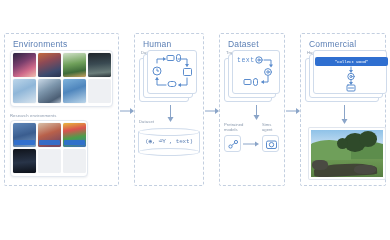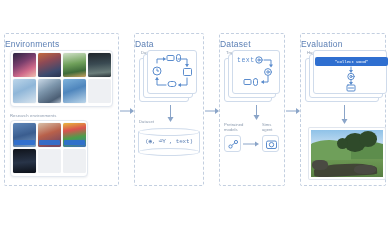--- a/index.html
+++ b/index.html
@@ -14,21 +14,21 @@
   .panel{
     position:absolute;top:33px;height:153px;
     border:1px dashed #c3cfe0;border-radius:2px;box-sizing:border-box;
   }
   #panel-env{left:4px;width:115px;}
   #panel-data{left:134px;width:70px;}
   #panel-agents{left:219px;width:66px;}
   #panel-eval{left:300px;width:86px;}
 
   .stage-title{
-    position:absolute;left:0;top:5px;
+    position:absolute;left:8px;top:5px;
     font-size:8.5px;color:#5b7fb4;font-weight:400;letter-spacing:.2px;
     white-space:nowrap;
   }
   .stage-sub{
     position:absolute;left:6px;top:16px;
     font-size:4.2px;color:#8a99ad;white-space:nowrap;letter-spacing:.1px;
   }
 
   
   .groupbox{
@@ -167,21 +167,21 @@
     <div class="thumb empty"></div>
     <div class="thumb empty"></div>
   </div>
 
   <svg class="connector" style="left:119px;" width="16" height="10">
     <line x1="1" y1="5" x2="11" y2="5" stroke="#8aa4c8" stroke-width="1"></line>
     <path d="M11 2 L15 5 L11 8 Z" fill="#8aa4c8"></path>
   </svg>
 
   <div class="panel" id="panel-data">
-    <div class="stage-title">Data</div>
+    <div class="stage-title">Human</div>
     <div class="stage-sub">Data collection</div>
   </div>
 
   <div class="deck" style="left:139px;top:50px;width:58px;height:52px;">
     <div class="sheet s3" style="width:50px;height:44px;"></div>
     <div class="sheet s2" style="width:50px;height:44px;"></div>
     <div class="sheet s1" style="width:50px;height:44px;"></div>
     <svg class="loopsvg" width="50" height="44" viewBox="0 0 50 44">
       <g stroke="#5b8ccd" stroke-width="1" fill="none" stroke-linecap="round">
         <path d="M10 13 L10 9 L18 9"></path>
@@ -287,21 +287,21 @@
       </g>
     </svg>
   </div>
 
   <svg class="connector" style="left:285px;" width="16" height="10">
     <line x1="1" y1="5" x2="11" y2="5" stroke="#8aa4c8" stroke-width="1"></line>
     <path d="M11 2 L15 5 L11 8 Z" fill="#8aa4c8"></path>
   </svg>
 
   <div class="panel" id="panel-eval">
-    <div class="stage-title">Evaluation</div>
+    <div class="stage-title">Commercial</div>
     <div class="stage-sub">Human evaluation</div>
   </div>
 
   <div class="deck" style="left:305px;top:50px;width:84px;height:52px;">
     <div class="sheet s3" style="width:74px;height:44px;"></div>
     <div class="sheet s2" style="width:74px;height:44px;"></div>
     <div class="sheet s1" style="width:74px;height:44px;"></div>
     <div id="eval-prompt">"Collect wood"</div>
     <svg style="position:absolute;left:8px;top:0;" width="74" height="44" viewBox="0 0 74 44">
       <g fill="none" stroke="#5b8ccd" stroke-width="1" stroke-linecap="round">

